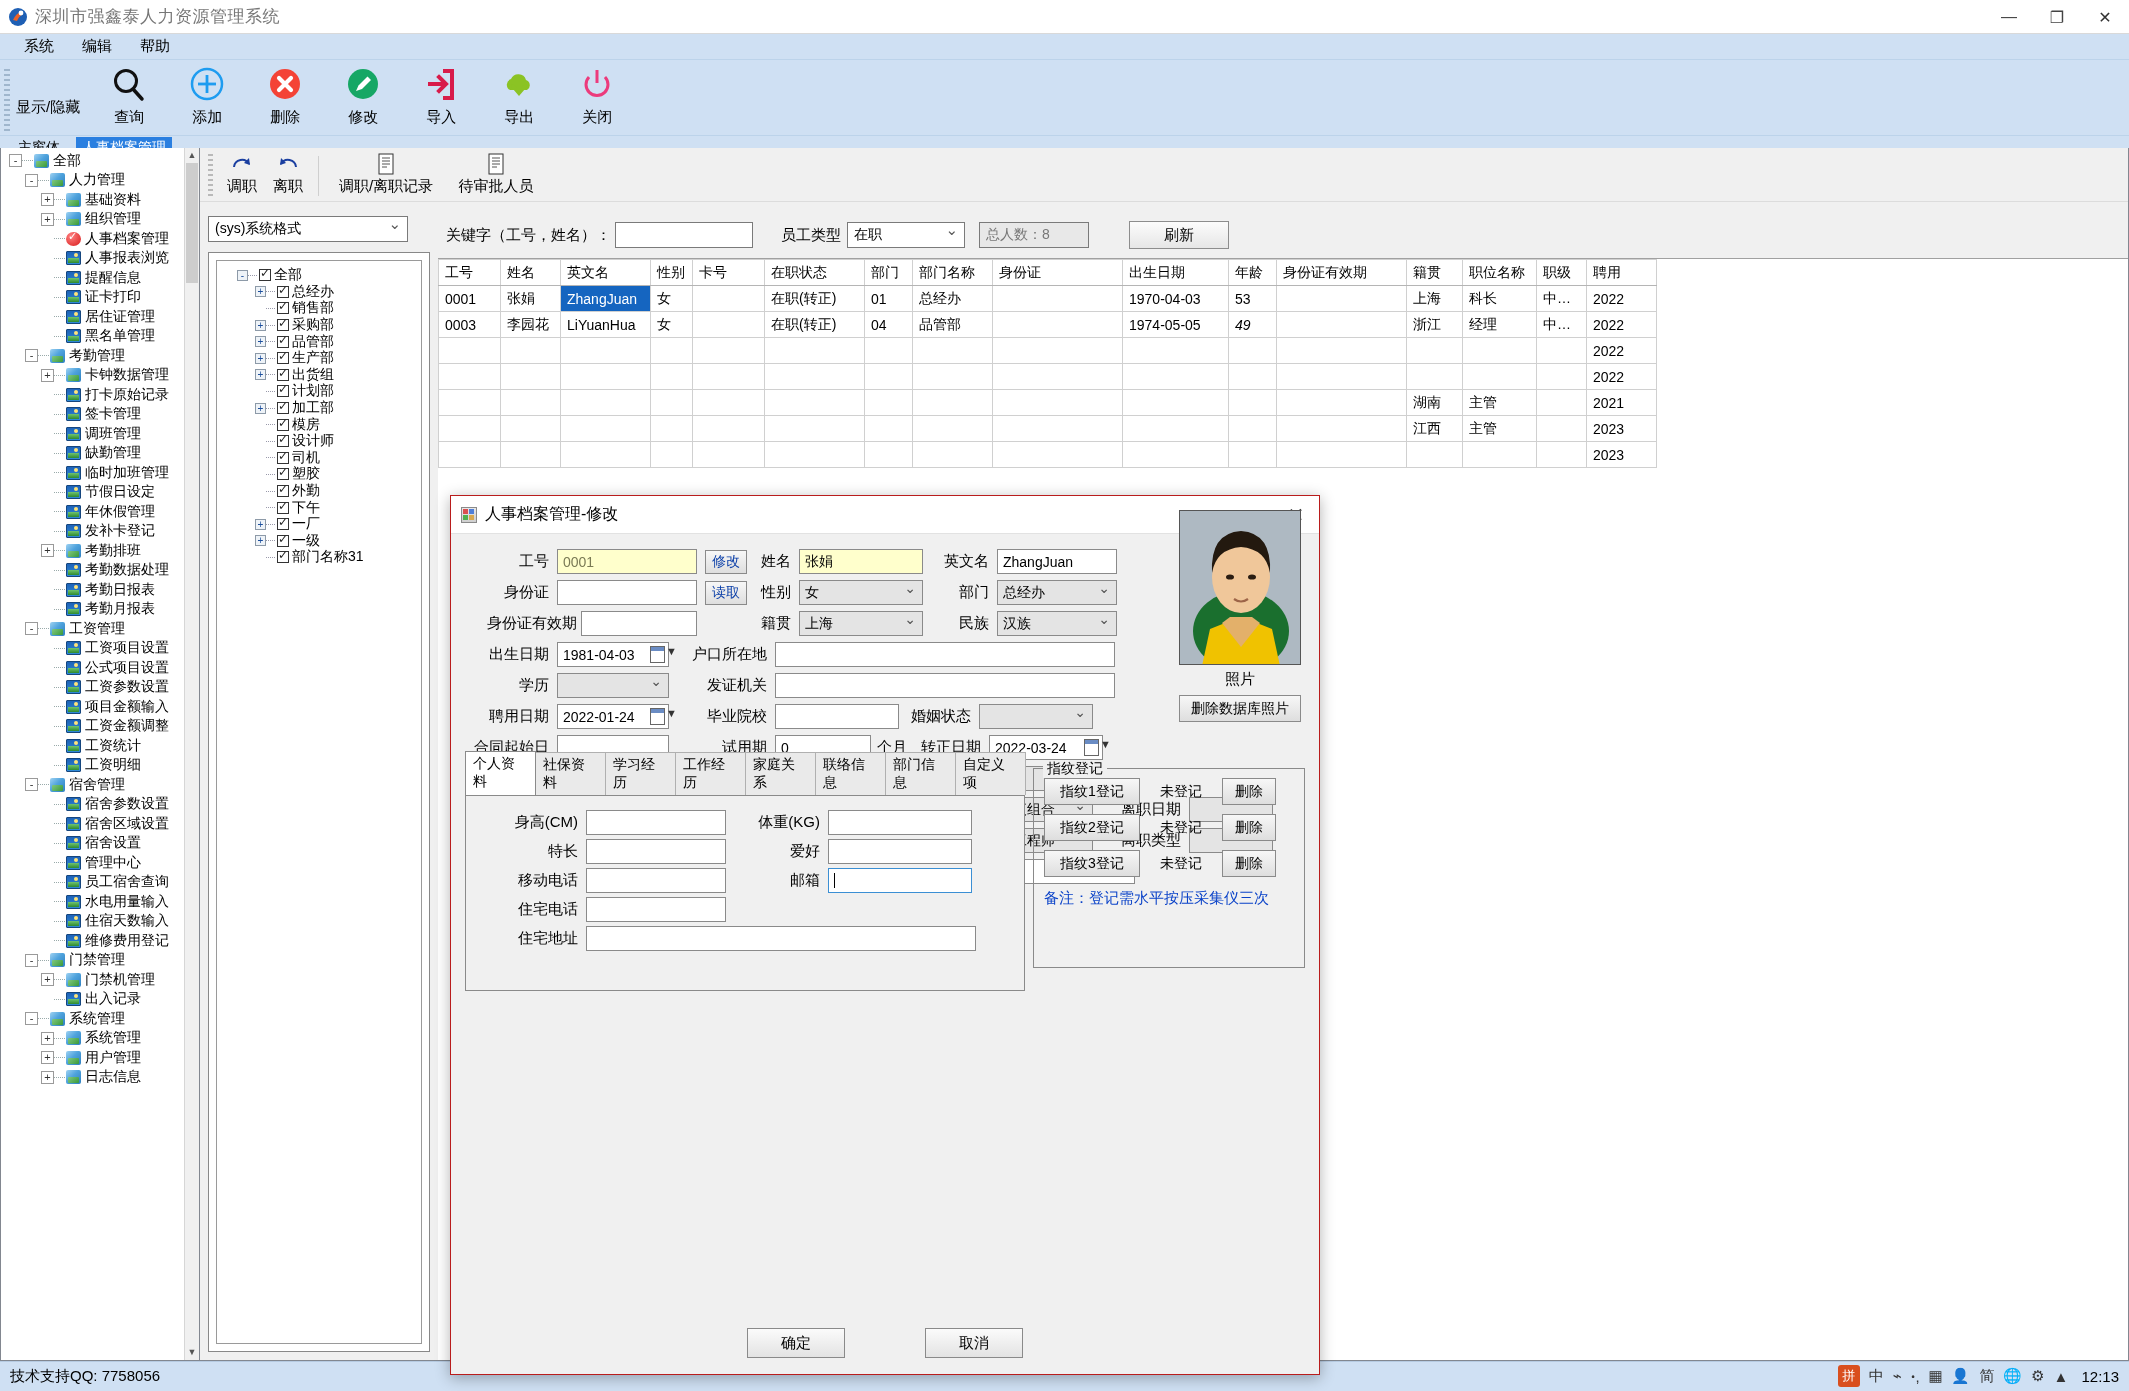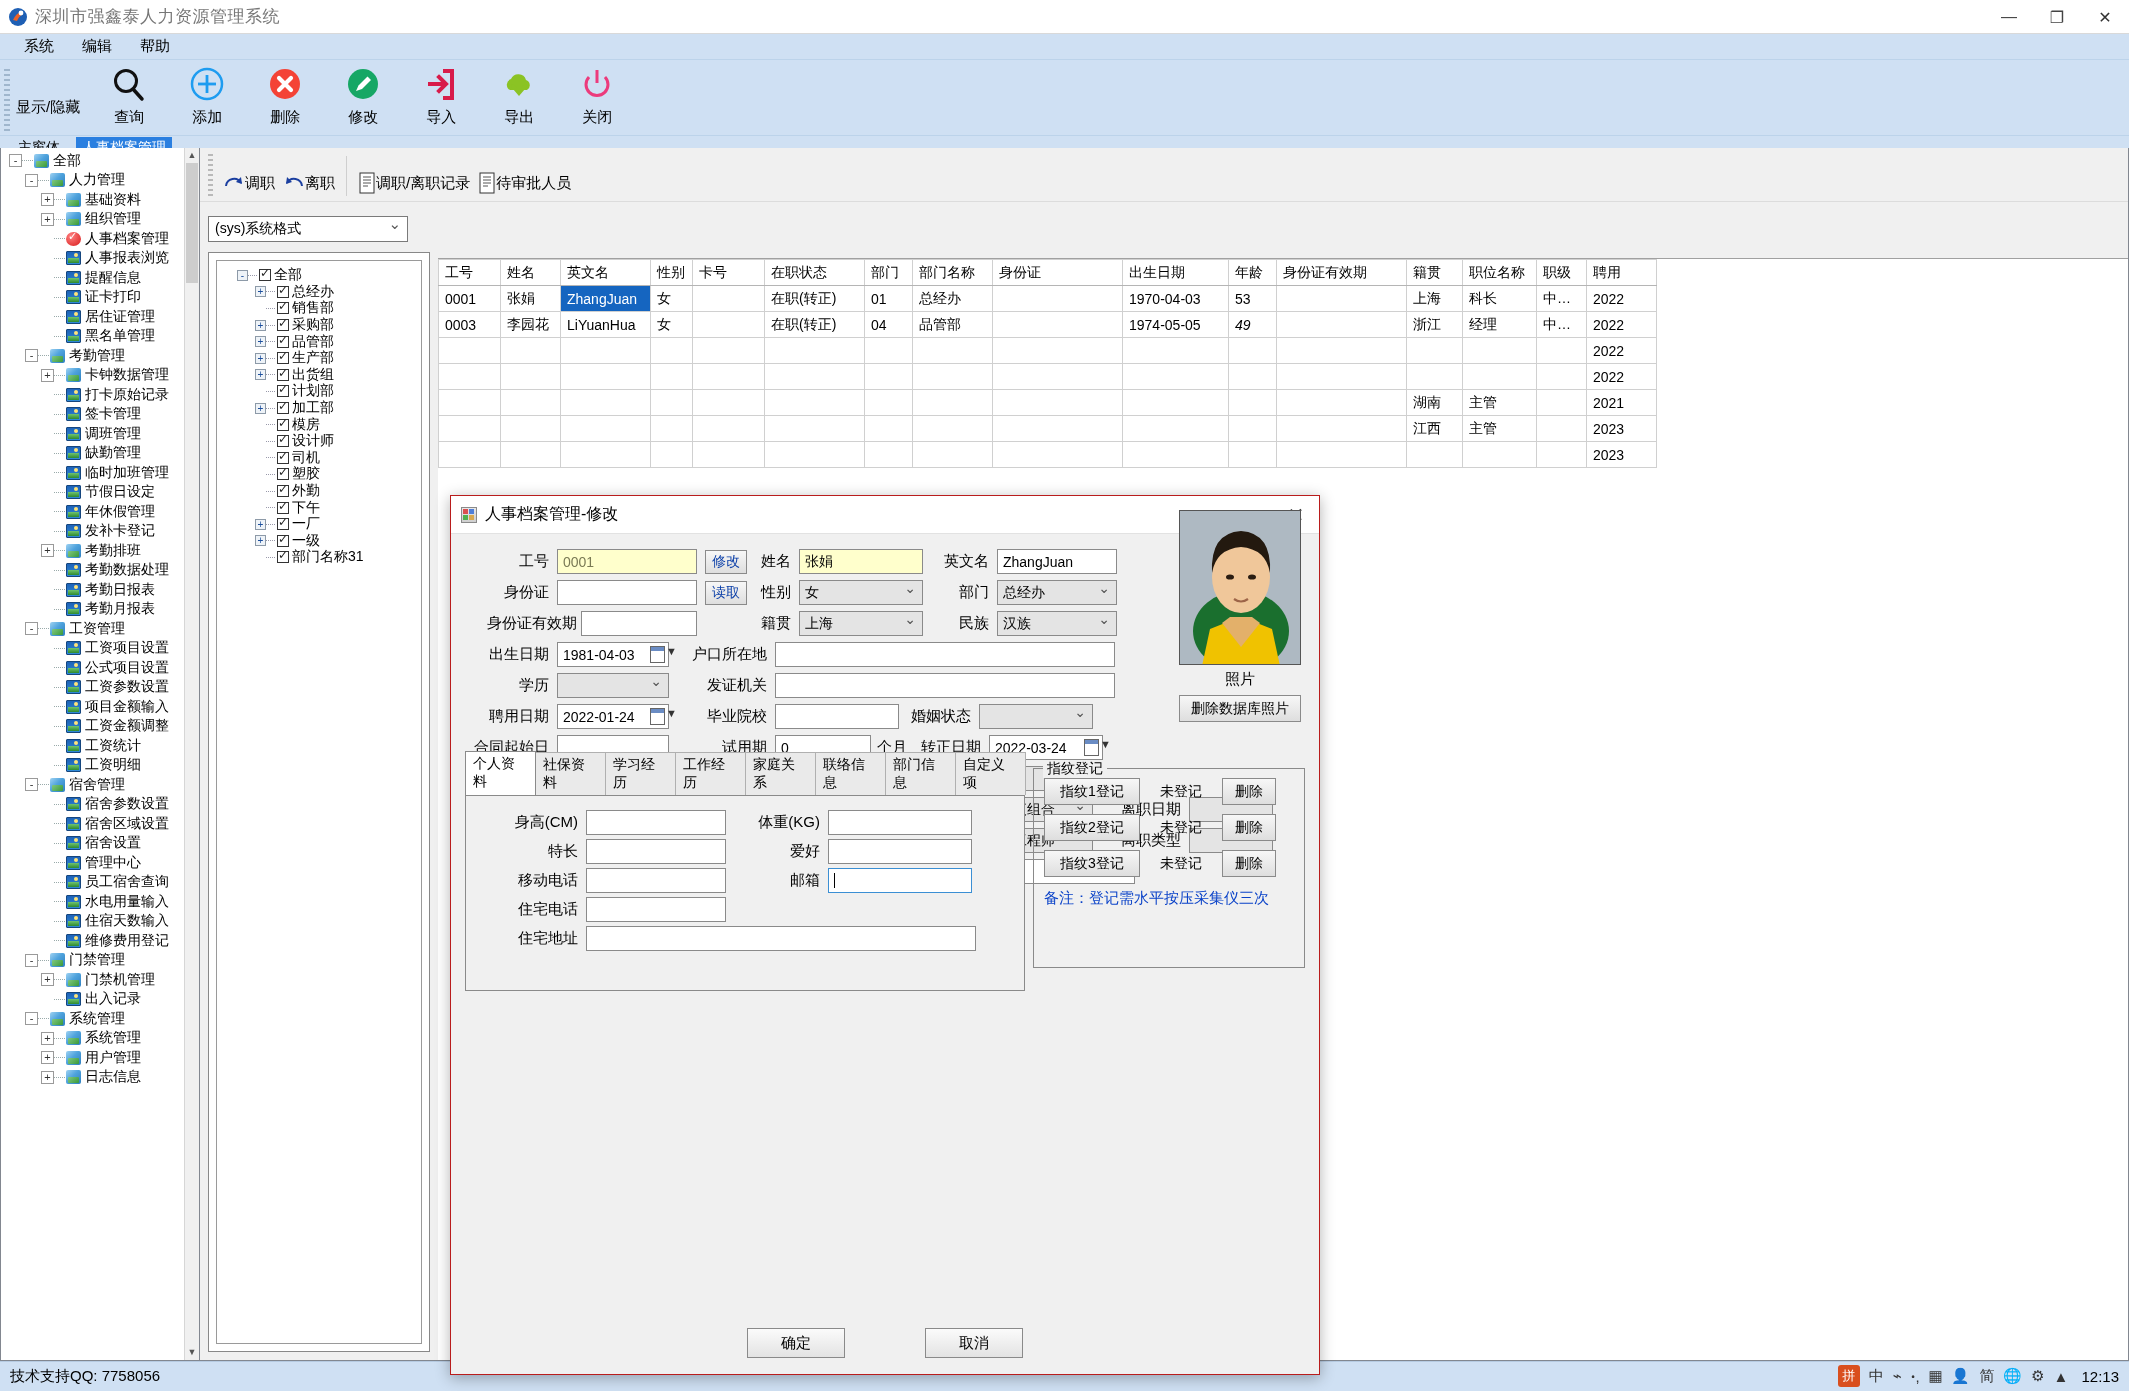--- a/index.html
+++ b/index.html
@@ -84,21 +84,21 @@
   #nav-scroll .thumb{ position:absolute; top:15px; height:120px; left:1px; right:1px;
       background:#cdcdcd; }
 
   
   #work{ flex:1; position:relative; background:#f0f0f0; border:1px solid #828790;
          border-top:none; border-left:none; overflow:hidden; }
   #work-toolbar{ height:54px; background:#f0f0f0; display:flex; align-items:flex-end;
       padding:0 0 3px 8px; border-bottom:1px solid #dcdcdc; }
   #work-toolbar .grip{ width:5px;height:44px;margin-right:6px;
       background:repeating-linear-gradient(to bottom,#b9b9b9 0 2px,transparent 2px 5px); }
-  .wt-item{ display:flex;flex-direction:row;align-items:center;justify-content:flex-end;
+  .wt-item{ display:flex;flex-direction:column;align-items:center;justify-content:flex-end;
       min-width:46px; padding:0 4px 2px; }
   .wt-item .ic{ height:26px;display:flex;align-items:center;justify-content:center;
       font-size:18px;color:#1b3fa0; }
   .wt-item .lb{ font-size:15px; }
   .wt-sep{ width:1px;height:40px;background:#cfcfcf;margin:0 7px 2px; }
 
   
   #filterbar{ height:42px; display:flex; align-items:center; padding-left:8px; gap:0;
       background:#f0f0f0; }
   .fld{ border:1px solid #7a7a7a; background:#fff; height:26px; font-size:14px;
@@ -710,20 +710,36 @@
             </svg>
         </div>
         <div class="lb">待审批人员</div>
       </div>
     </div>
 
     <div id="sysfmt" class="fld combo">
       <span class="cv">(sys)系统格式</span>
     </div>
 
+    <div id="filterbar" style="position:absolute;left:228px;top:66px;right:0;">
+      <span class="lbl-txt" style="margin-left:10px">关键字（工号，姓名）：</span>
+      <div class="fld" style="width:138px;margin-left:4px">
+        <span></span>
+      </div>
+      <span class="lbl-txt" style="margin-left:28px">员工类型</span>
+      <div class="fld combo" style="width:118px;margin-left:6px">
+        <span class="cv">在职</span>
+      </div>
+      <div class="fld disabled" style="width:110px;margin-left:14px;background:#e8e8e8;color:#777">
+        <span>总人数：8</span>
+      </div>
+      <div class="btn" style="width:100px;margin-left:40px">
+        <span>刷新</span>
+      </div>
+    </div>
 
     <div id="deptpanel">
       <div class="inner">
         <div id="dept-nodes" style="padding:6px 0 0 6px;">
             <div class="dnode">
               <span style="display:inline-block;width:14px"></span>
               <span class="exp">-</span>
               <span class="dots"></span>
               <span class="cb"></span>
               <span class="dl">全部</span>

